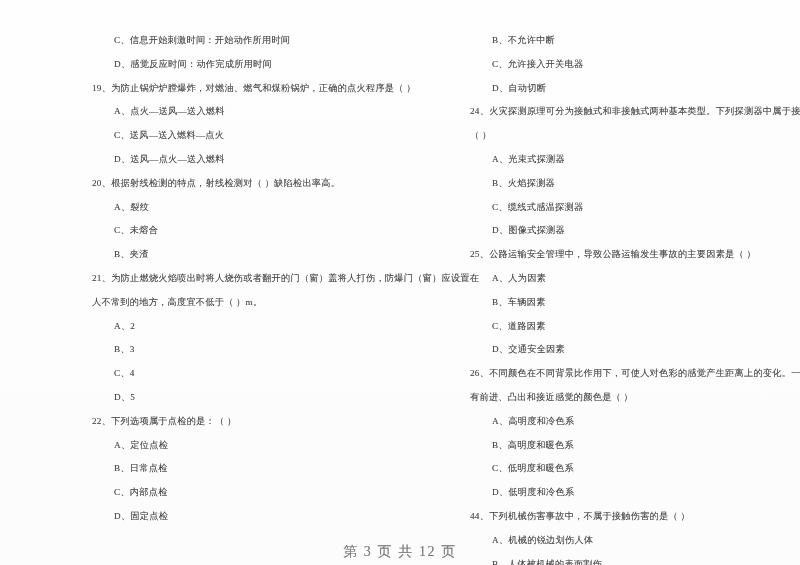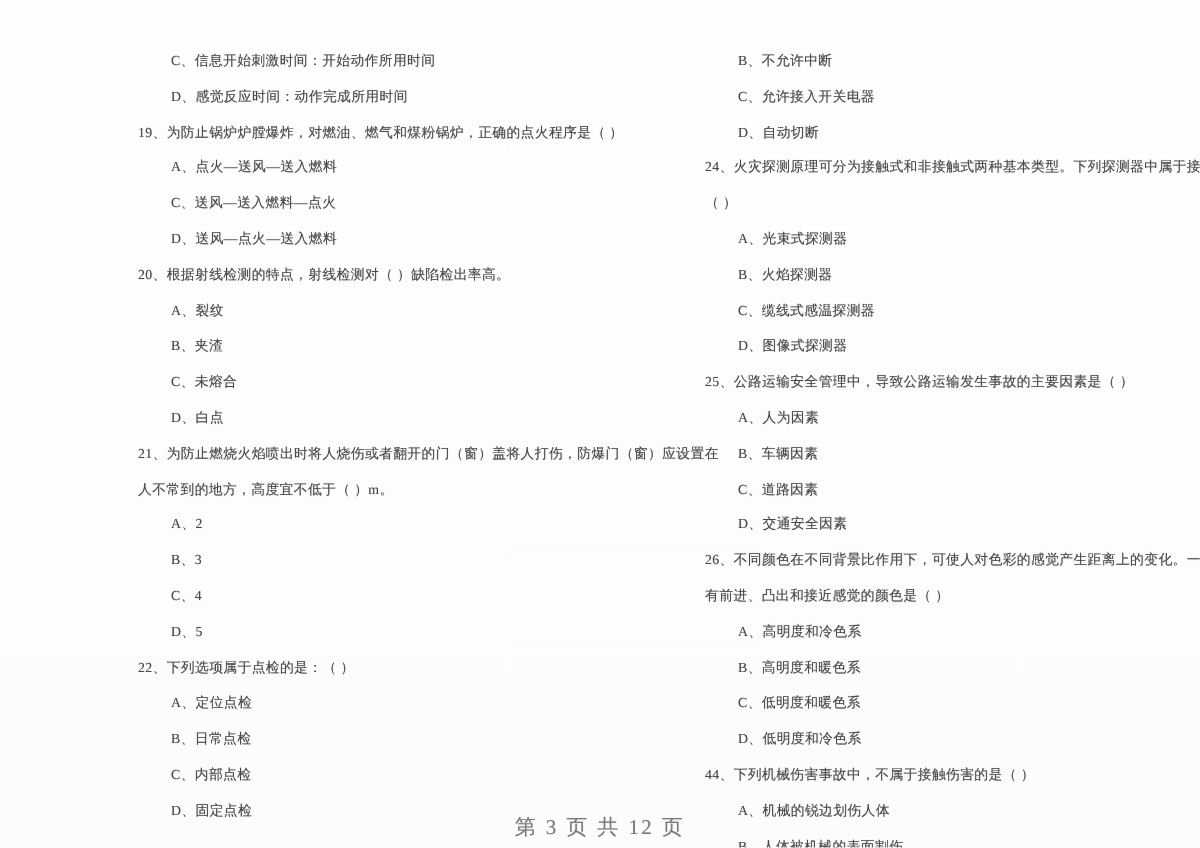--- a/index.html
+++ b/index.html
@@ -91,23 +91,22 @@
   <div class="columns">
     <div class="col col-left" id="col-left">
         <div class="opt">C、信息开始刺激时间：开始动作所用时间</div>
         <div class="opt">D、感觉反应时间：动作完成所用时间</div>
         <div class="q">19、为防止锅炉炉膛爆炸，对燃油、燃气和煤粉锅炉，正确的点火程序是（     ）</div>
         <div class="opt">A、点火—送风—送入燃料</div>
         <div class="opt">C、送风—送入燃料—点火</div>
         <div class="opt">D、送风—点火—送入燃料</div>
         <div class="q">20、根据射线检测的特点，射线检测对（     ）缺陷检出率高。</div>
         <div class="opt">A、裂纹</div>
+        <div class="opt">C、未熔合</div>
         <div class="opt">B、夹渣</div>
-        <div class="opt">C、未熔合</div>
-        <div class="opt">D、白点</div>
         <div class="q">21、为防止燃烧火焰喷出时将人烧伤或者翻开的门（窗）盖将人打伤，防爆门（窗）应设置在</div>
         <div class="cont wrap2">人不常到的地方，高度宜不低于（     ）m。</div>
         <div class="opt">A、2</div>
         <div class="opt">B、3</div>
         <div class="opt">C、4</div>
         <div class="opt">D、5</div>
         <div class="q">22、下列选项属于点检的是：（     ）</div>
         <div class="opt">A、定位点检</div>
         <div class="opt">B、日常点检</div>
         <div class="opt">C、内部点检</div>

